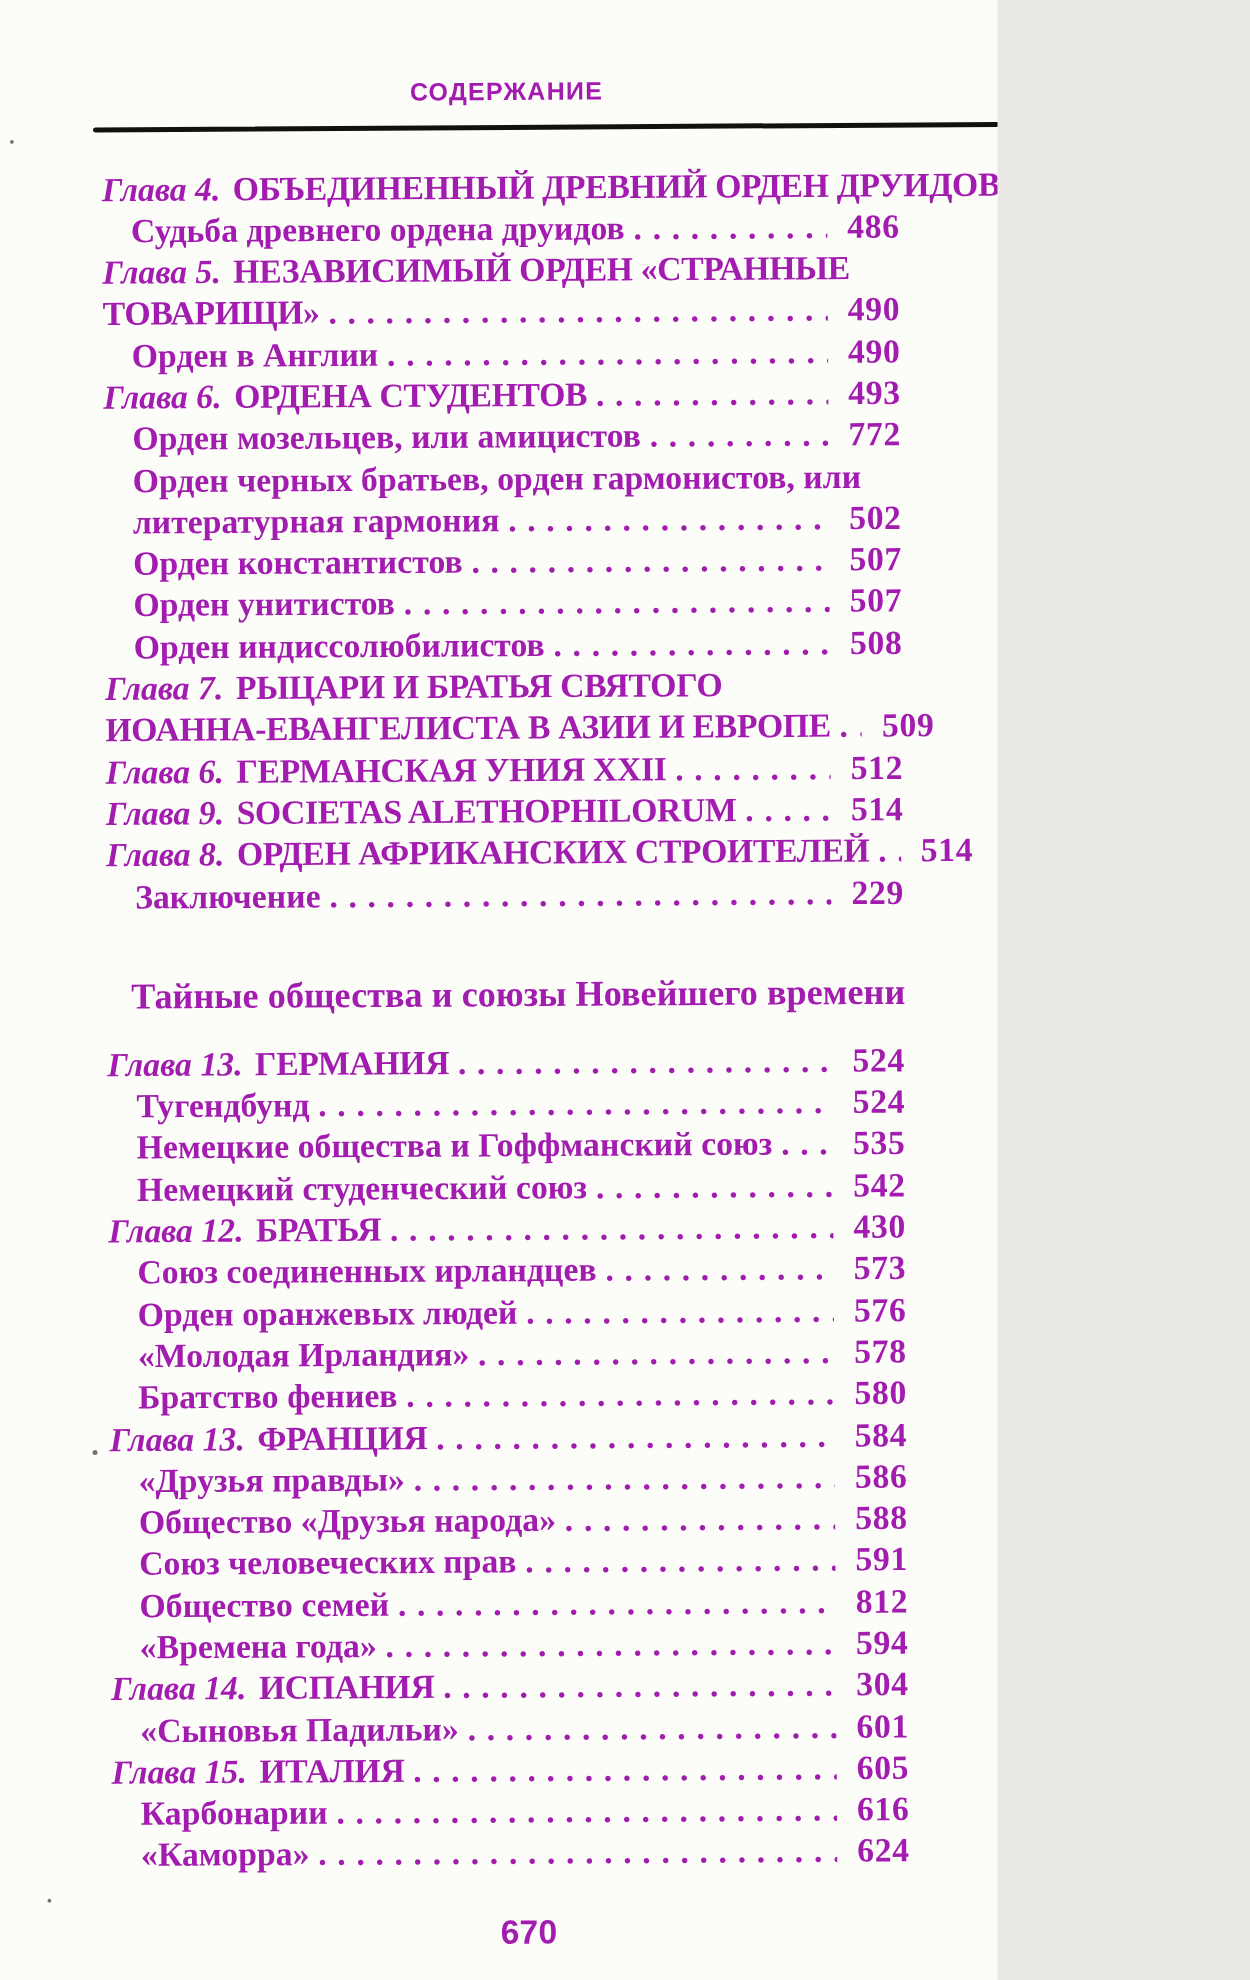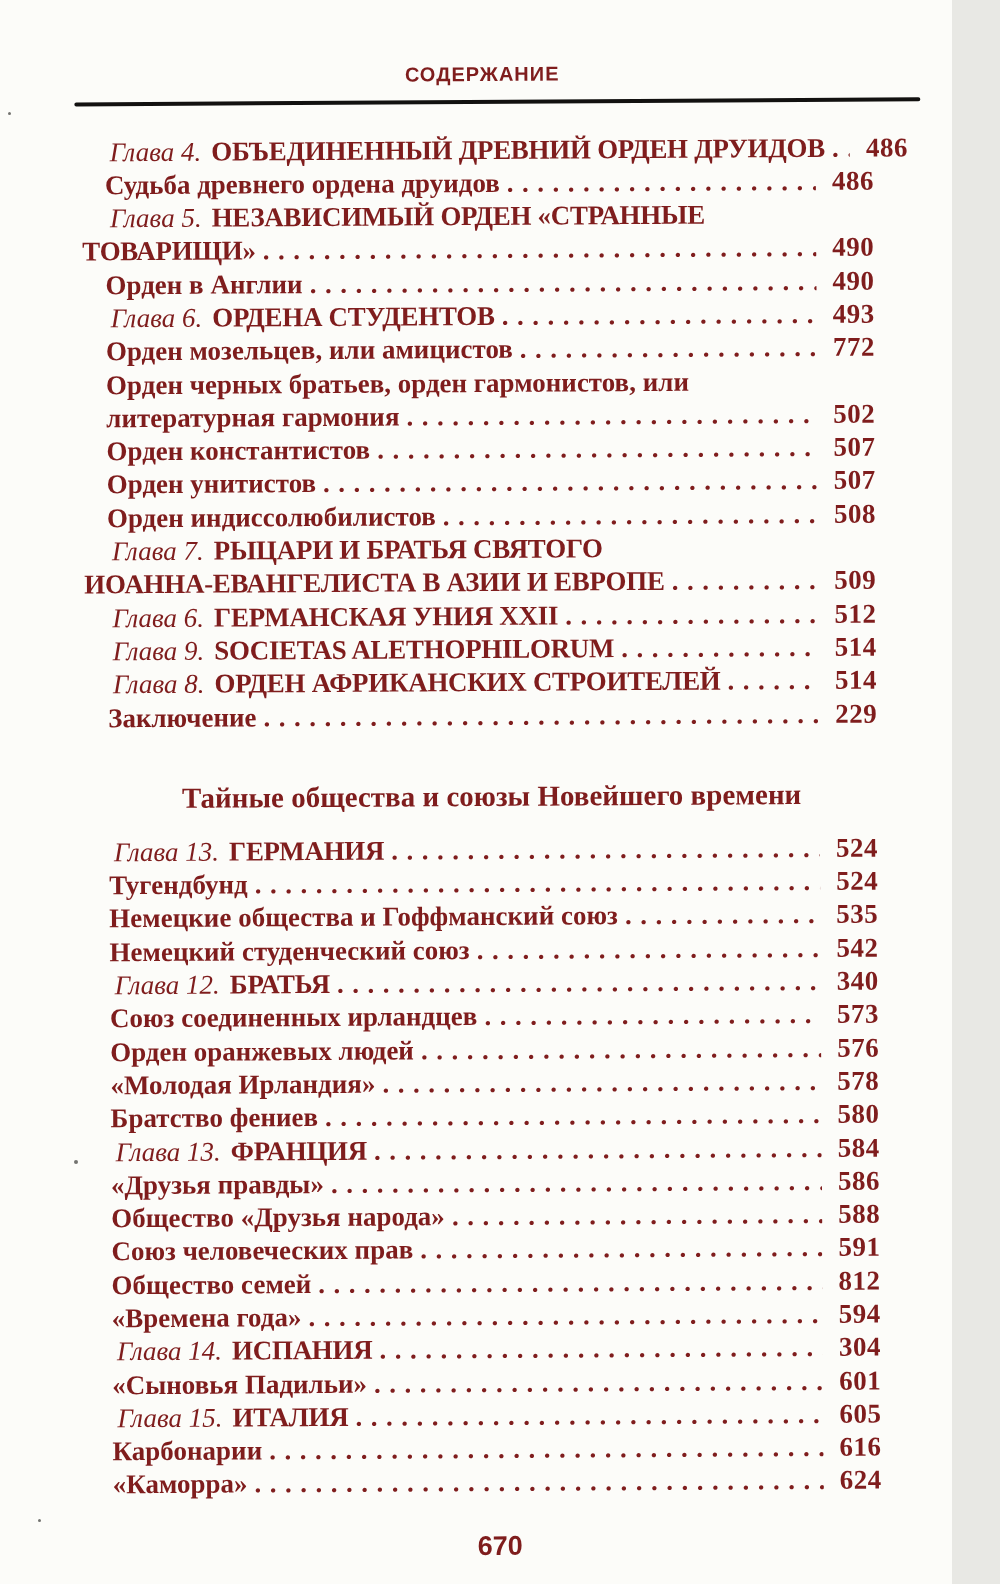--- a/index.html
+++ b/index.html
@@ -1,22 +1,22 @@
 <!DOCTYPE html>
 <html><head>
 <meta charset="utf-8">
 <style>
   html,body{margin:0;padding:0;background:#e8e8e4;}
   .sheet{
     position:relative;
-    width:952px;height:1584px;
+    width:798px;height:1584px;
     background:#fcfcf9;
     overflow:hidden;
     font-family:"Liberation Serif", serif;
-    color:#7f1d1d;
+    color:#a21caf;
   }
   .inner{
     position:absolute;left:0;top:0;width:100%;
     transform:rotate(-0.35deg);
     transform-origin:50% 45%;
   }
   .doc-title{
     margin:64px 0 0 20px;
     text-align:center;
     font-family:"Liberation Sans", sans-serif;
@@ -40,23 +40,22 @@
     display:flex;
     align-items:baseline;
     font-size:27px;
     font-weight:700;
     line-height:33.3px;
     white-space:nowrap;
   }
   .toc-row .prefix{
     flex:0 0 auto;
     font-style:italic;
-    font-weight:400;
+    font-weight:700;
     margin-right:10px;
-    margin-left:28px;
   }
   .toc-row .label{flex:0 0 auto;}
   .chapter .label,.chapter-cont .label{letter-spacing:-0.3px;}
   .sub,.sub-cont{padding-left:23px;}
   .dots{
     flex:1 1 auto;
     min-width:18px;
     overflow:hidden;
     white-space:nowrap;
     margin:0 12px 0 7px;
@@ -215,21 +214,21 @@
         </div>
         <div class="toc-row sub">
           <span class="label">Немецкий студенческий союз</span>
           <span class="dots"></span>
           <span class="pagenum">542</span>
         </div>
         <div class="toc-row chapter">
           <span class="prefix">Глава 12.</span>
           <span class="label">БРАТЬЯ</span>
           <span class="dots"></span>
-          <span class="pagenum">340</span>
+          <span class="pagenum">430</span>
         </div>
         <div class="toc-row sub">
           <span class="label">Союз соединенных ирландцев</span>
           <span class="dots"></span>
           <span class="pagenum">573</span>
         </div>
         <div class="toc-row sub">
           <span class="label">Орден оранжевых людей</span>
           <span class="dots"></span>
           <span class="pagenum">576</span>

